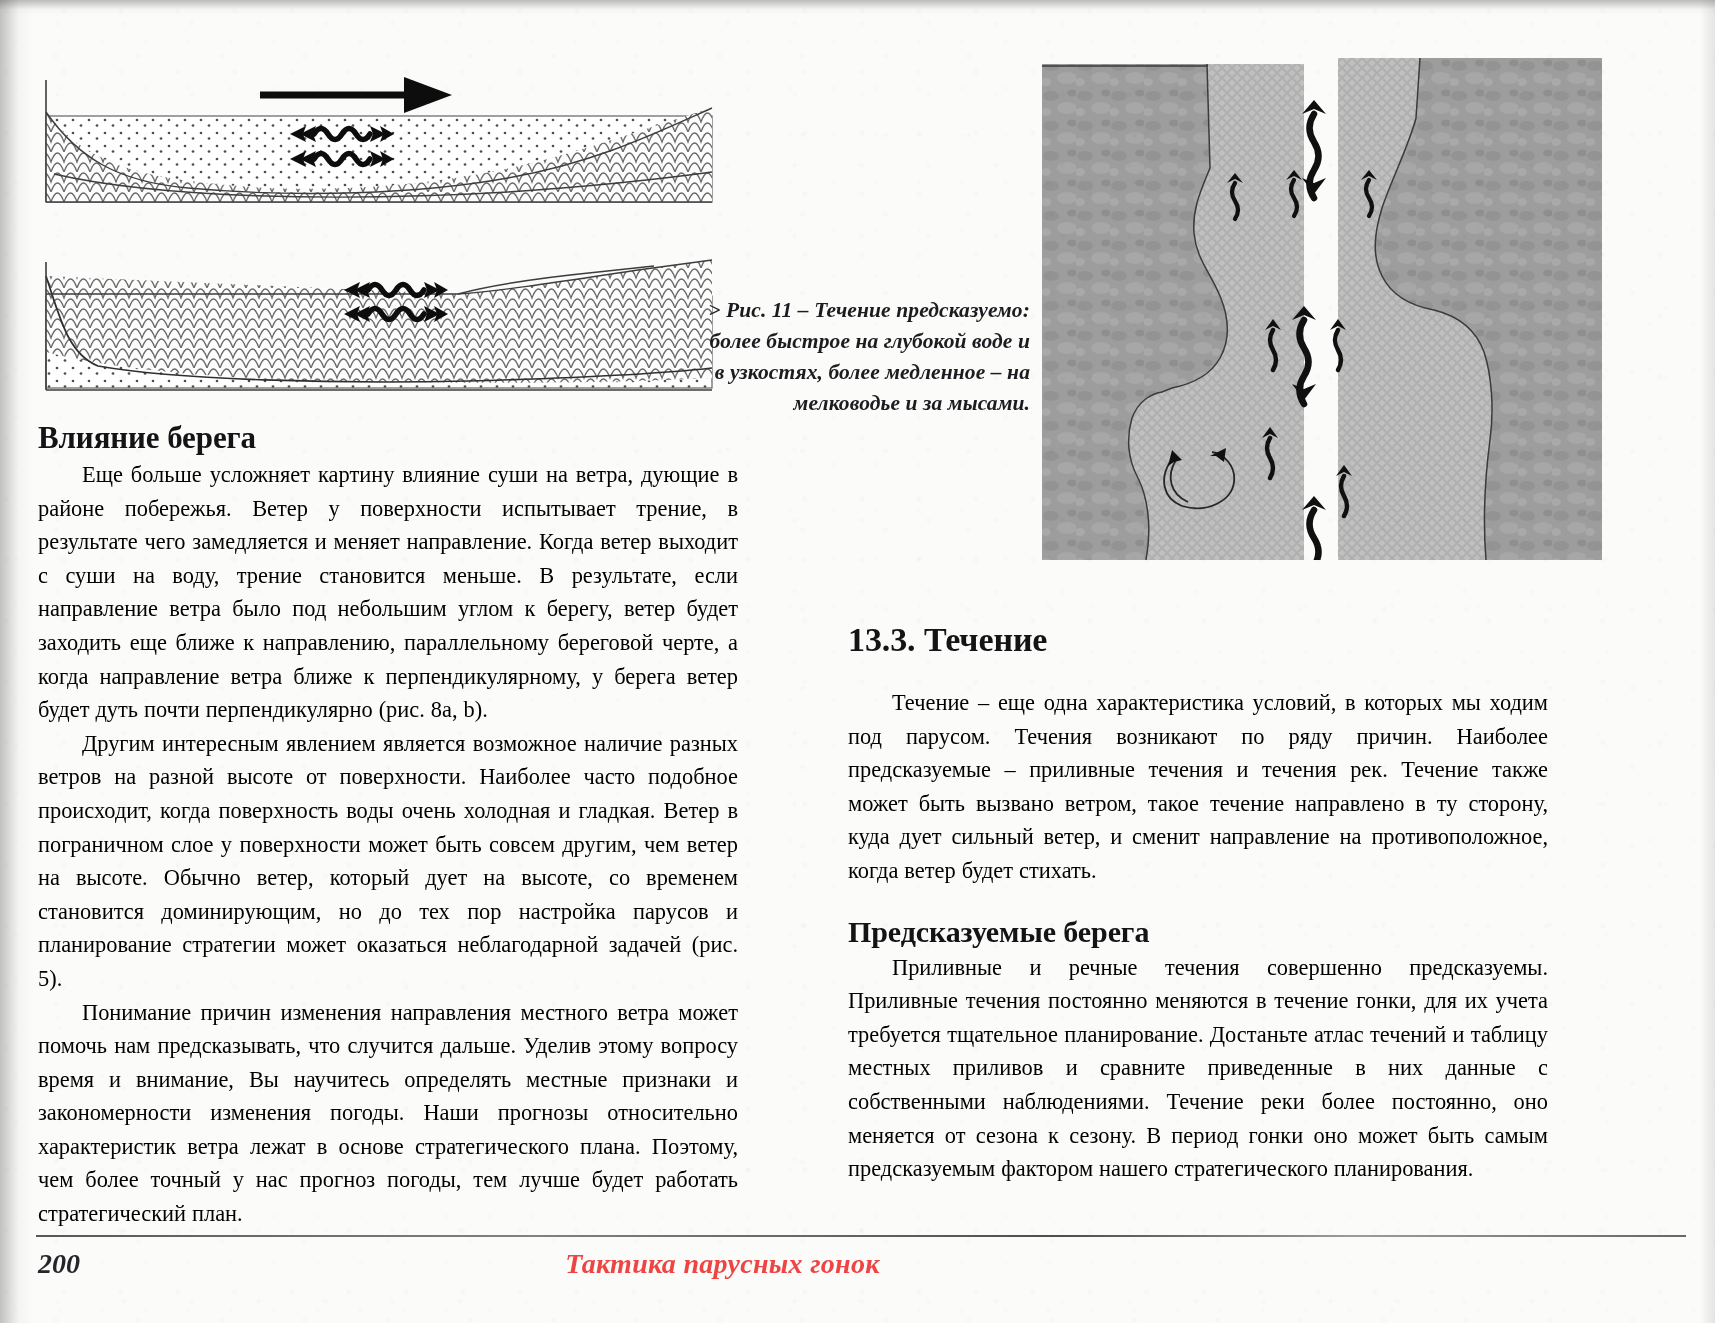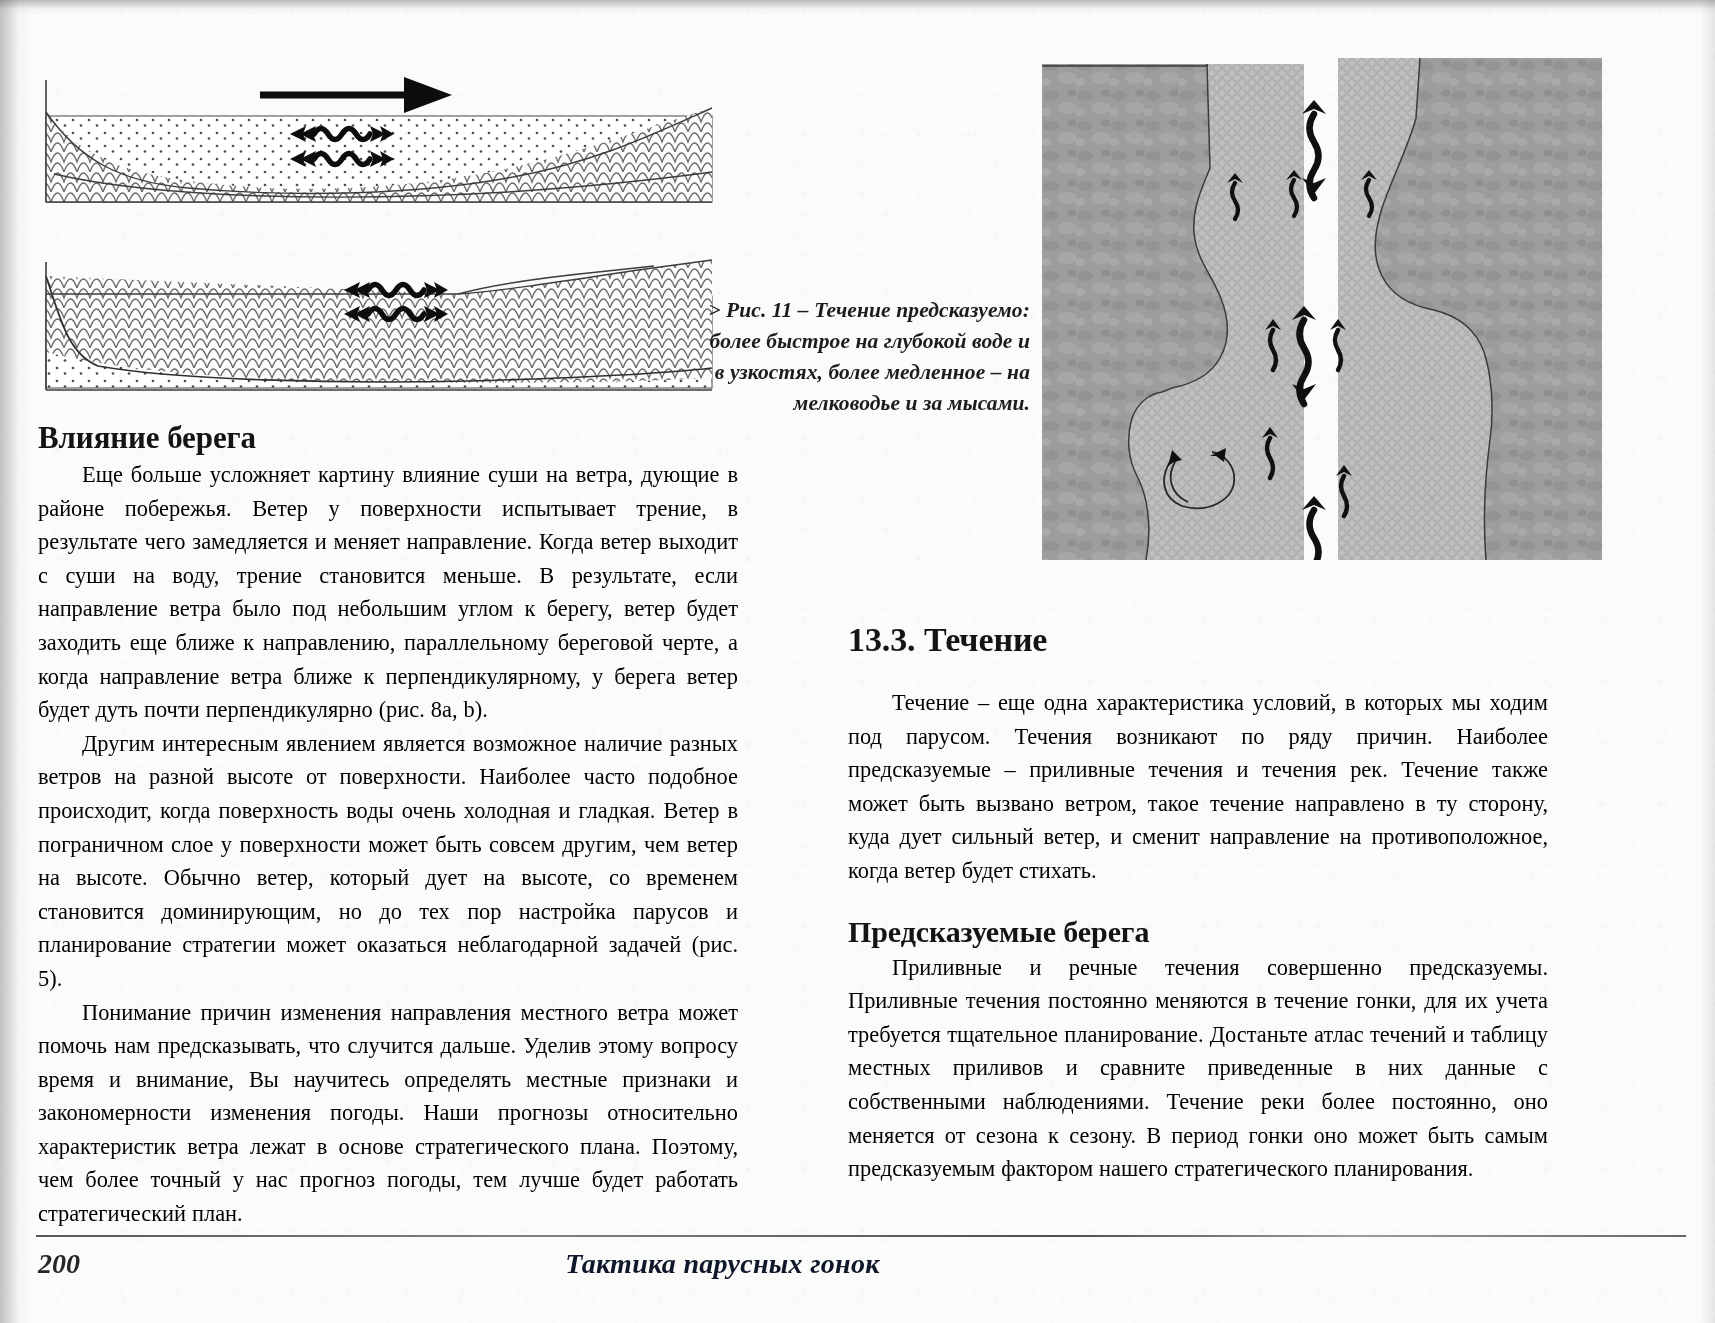--- a/index.html
+++ b/index.html
@@ -144,21 +144,21 @@
   }
   #running-title {
     position: absolute;
     left: 0; top: 1248px; width: 1715px;
     text-align: center;
     font-family: "Liberation Serif", "DejaVu Serif", serif;
     font-style: italic;
     font-weight: 700;
     font-size: 28px;
     letter-spacing: .3px;
-    color: #0f172a;
+    color: #ef4444;
   }
   
   #running-title span { position: relative; left: -135px; }
 
   svg { display: block; }
 </style>
 </head>
 <body>
 
 <div id="page-scan"></div>

